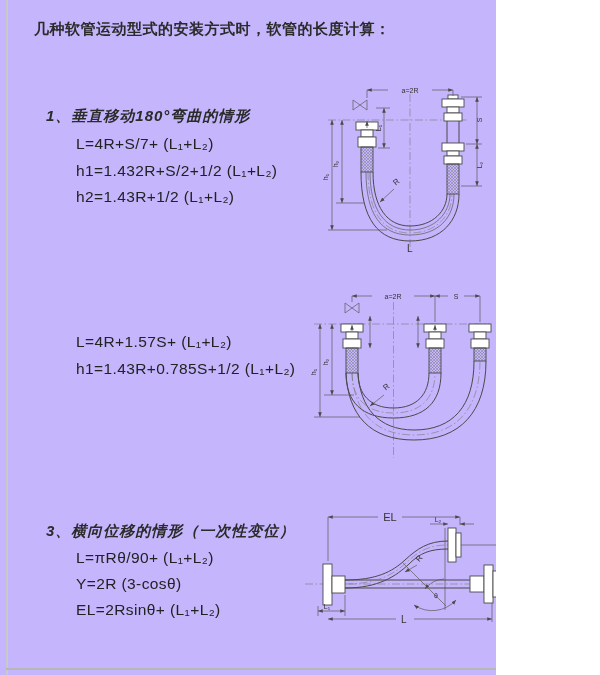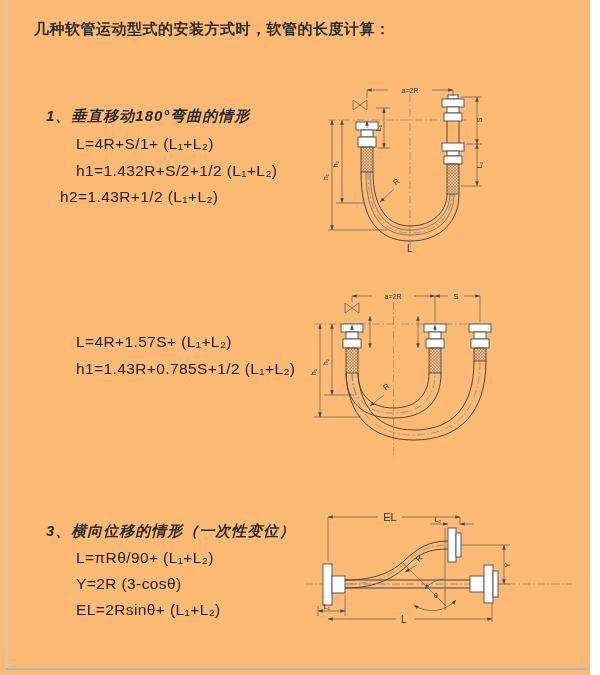--- a/index.html
+++ b/index.html
@@ -1,16 +1,16 @@
 <!DOCTYPE html>
 <html><head>
 <meta charset="utf-8">
 <style>
   html,body{margin:0;padding:0;background:#ffffff;}
-  .page{position:relative;width:590px;height:675px;background:#fdba74;overflow:hidden;
+  .page{position:relative;width:496px;height:675px;background:#c4b5fd;overflow:hidden;
         font-family:"Liberation Sans", sans-serif;color:#2b2b2b;}
   .edge{position:absolute;background:#c9c9c9;}
   .edge.left{left:6px;top:0;width:2px;height:675px;}
   .edge.right{left:591px;top:0;width:2px;height:675px;}
   .edge.bottom{left:6px;top:668px;width:587px;height:2px;background:#b7b7b7;}
   .title{position:absolute;left:34px;top:20px;font-size:15px;font-weight:bold;letter-spacing:0.5px;}
   .heading{position:absolute;font-size:15px;font-weight:bold;letter-spacing:1px;font-style:italic;}
   .formula{position:absolute;font-size:15.5px;letter-spacing:0.4px;color:#222;}
   .diagram{position:absolute;}
   svg text{font-family:"Liberation Sans", sans-serif;fill:#333;}
@@ -39,23 +39,23 @@
       <pattern id="braidp" patternUnits="userSpaceOnUse" width="3" height="3">
         <path d="M0,3 L3,0 M0,0 L3,3" stroke="#777" stroke-width="0.45" fill="none"></path>
       </pattern>
       <marker id="ar" viewBox="0 0 10 10" refX="9" refY="5" markerWidth="7.5" markerHeight="7.5" orient="auto-start-reverse">
         <path d="M0,1.5 L9,5 L0,8.5 z" fill="#4a4a4a"></path>
       </marker>
     </defs>
   </svg>
 
   <div class="heading" style="left:46px;top:107px">1、垂直移动180°弯曲的情形</div>
-  <div class="formula" style="left:76px;top:135px">L=4R+S/1+ (L₁+L₂)</div>
+  <div class="formula" style="left:76px;top:135px">L=4R+S/7+ (L₁+L₂)</div>
   <div class="formula" style="left:76px;top:162px">h1=1.432R+S/2+1/2 (L₁+L₂)</div>
-  <div class="formula" style="left:60px;top:188px">h2=1.43R+1/2 (L₁+L₂)</div>
+  <div class="formula" style="left:76px;top:188px">h2=1.43R+1/2 (L₁+L₂)</div>
 
   <svg class="diagram" style="left:320px;top:78px" width="270" height="178" viewBox="0 0 270 178">
     <g>
       <line class="cl" x1="90" y1="16" x2="90" y2="172"></line>
       <line class="cl" x1="8" y1="42" x2="148" y2="42"></line>
     </g>
     <g>
       <path class="draw" d="M41,94 C41,141 58,163 90,163 C122,163 139,142 139,116"></path>
       <path class="thin" d="M46,94 C46,136 61,157 90,157 C119,157 134,139 134,116"></path>
       <path class="cl" d="M48,94 C48,134 63,155 90,155 C117,155 132,137 132,116"></path>

